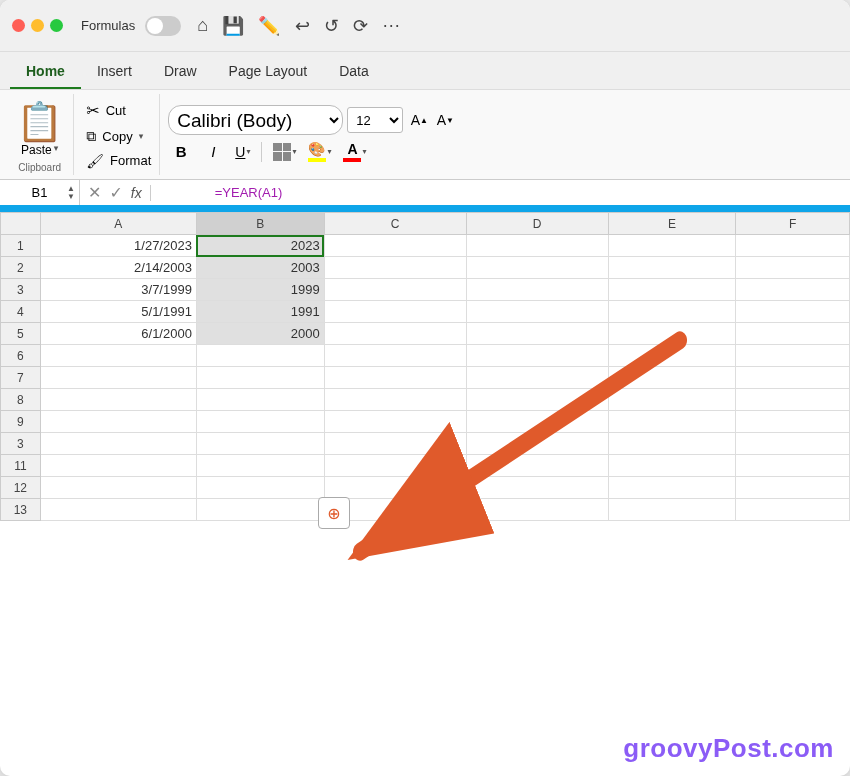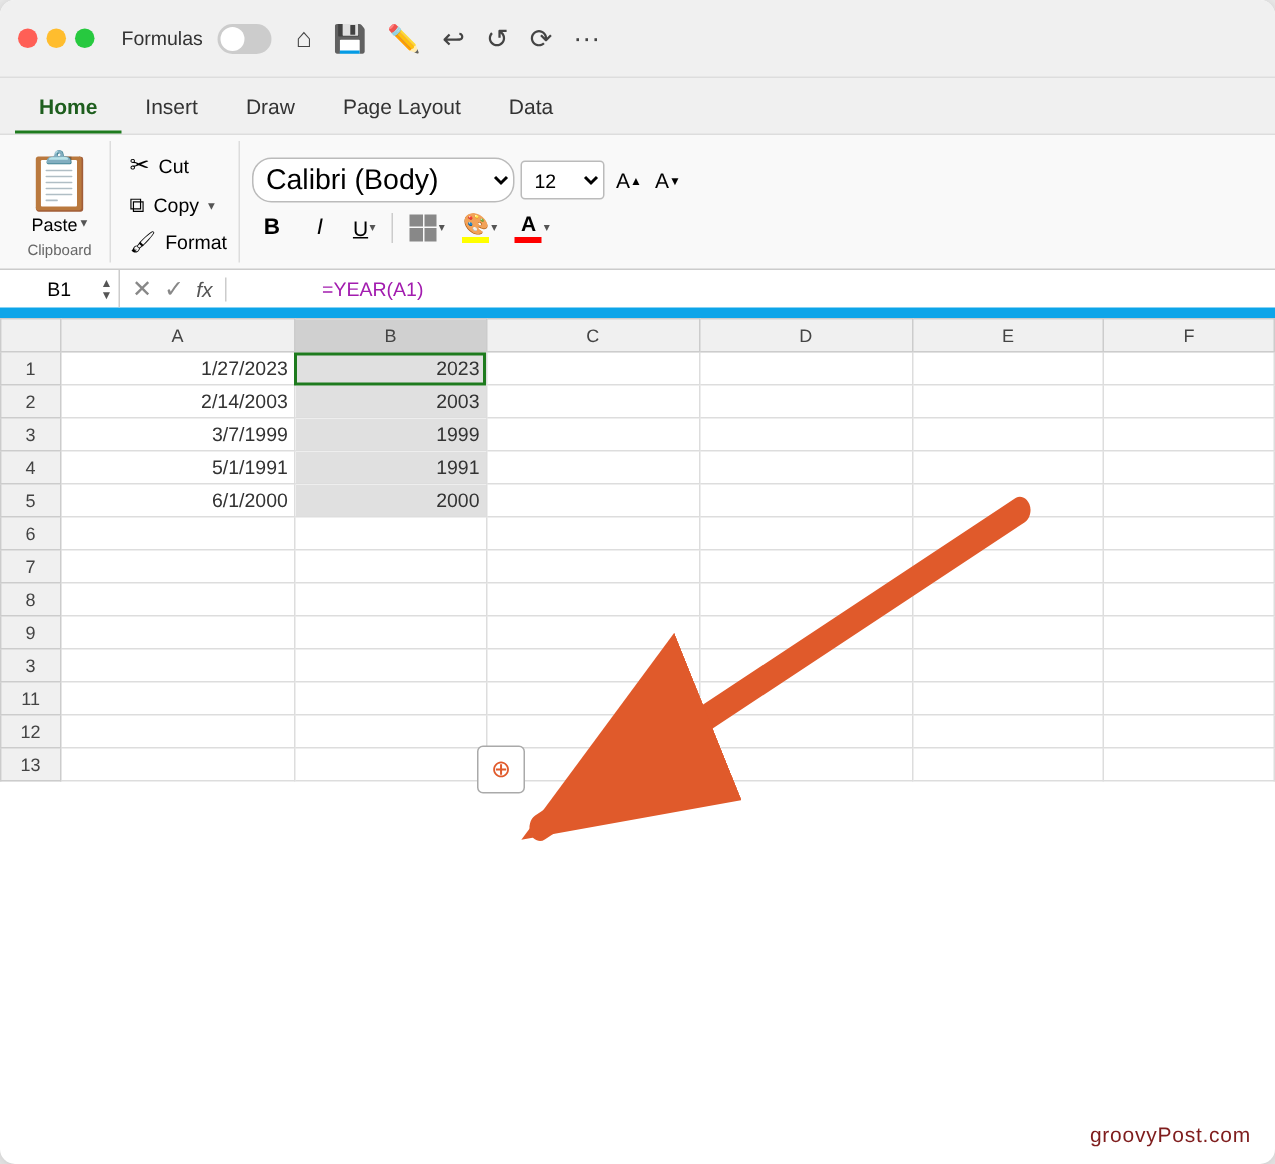--- a/index.html
+++ b/index.html
@@ -364,23 +364,23 @@
       justify-content: center;
       font-size: 18px;
       color: #e05a2b;
       cursor: pointer;
     }
     
     .watermark {
       position: absolute;
       bottom: 12px;
       right: 16px;
-      font-size: 14px;
-      color: #7f1d1d;
-      font-weight: 400;
+      font-size: 26px;
+      color: #8b5cf6;
+      font-weight: 700;
       pointer-events: none;
       letter-spacing: 0.5px;
     }
 
     .col-a { width: 110px; }
     .col-b { width: 90px; }
     .col-c { width: 100px; }
     .col-d { width: 100px; }
     .col-e { width: 90px; }
     .col-f { width: 80px; }

